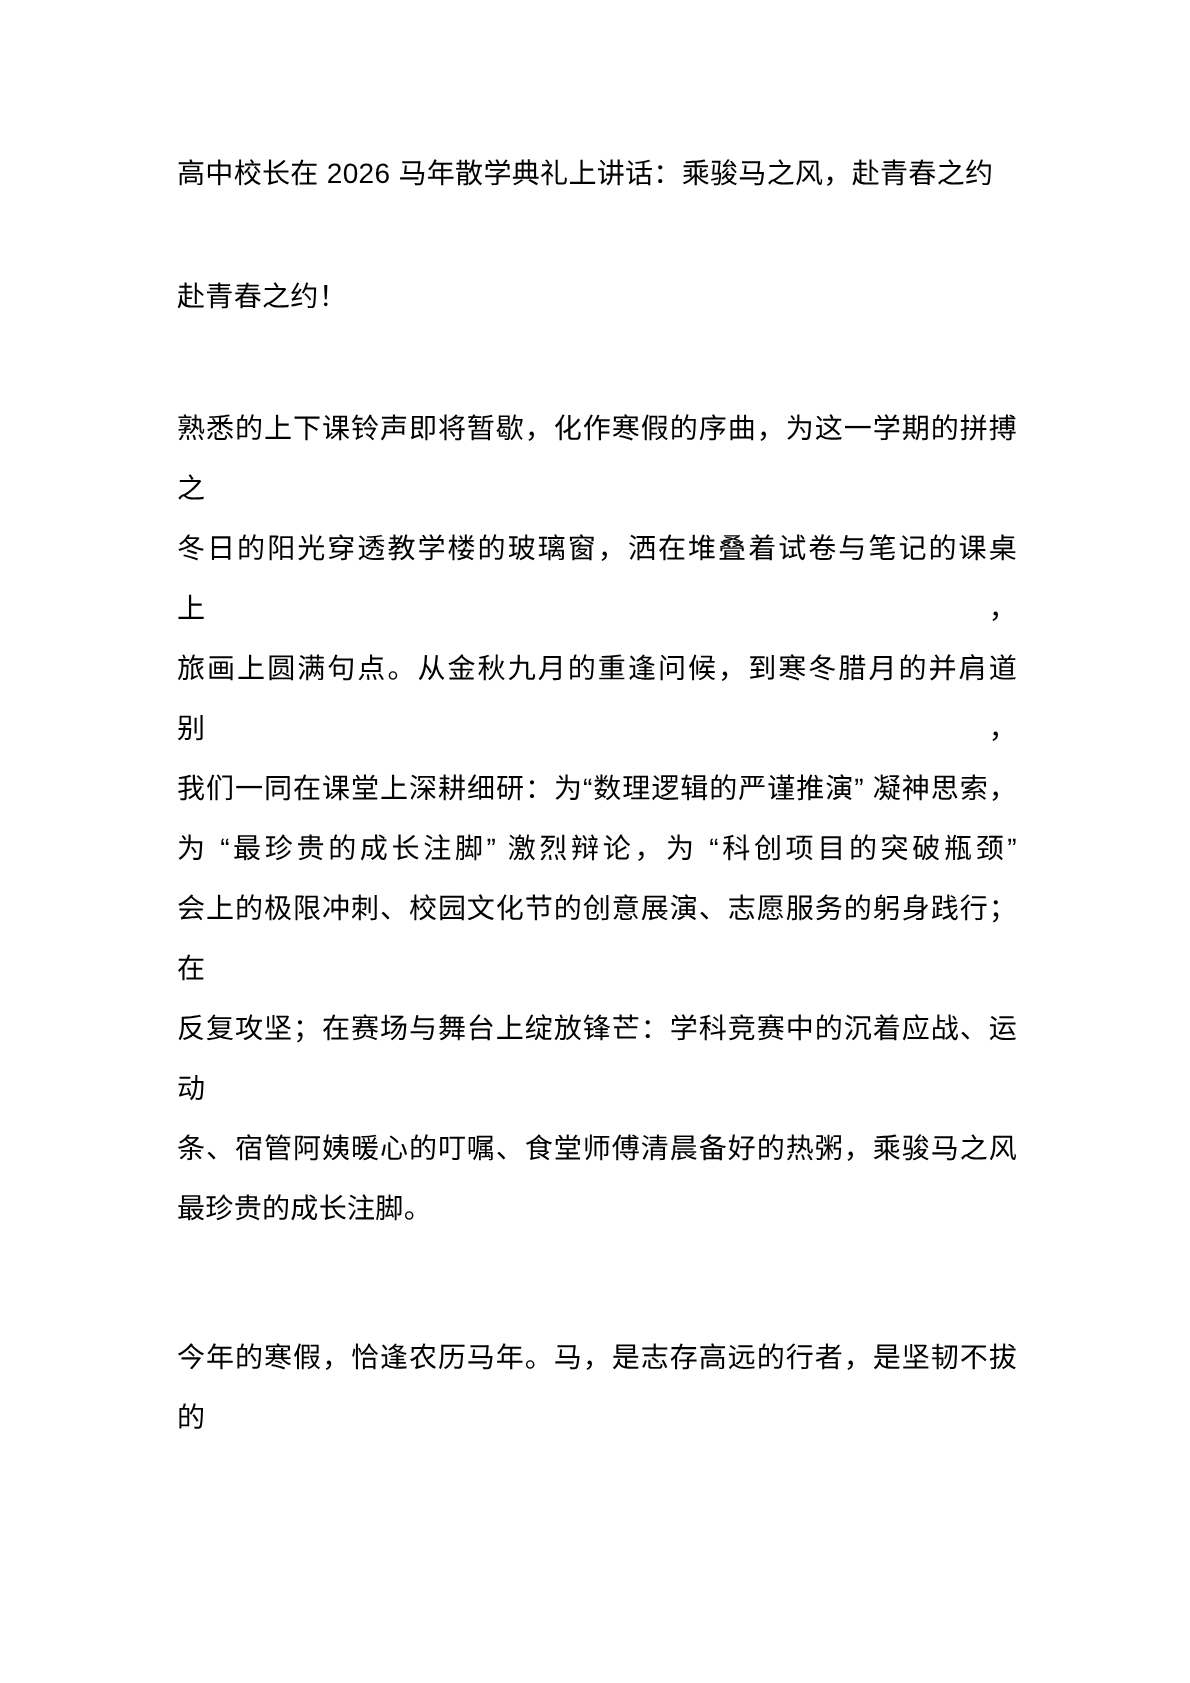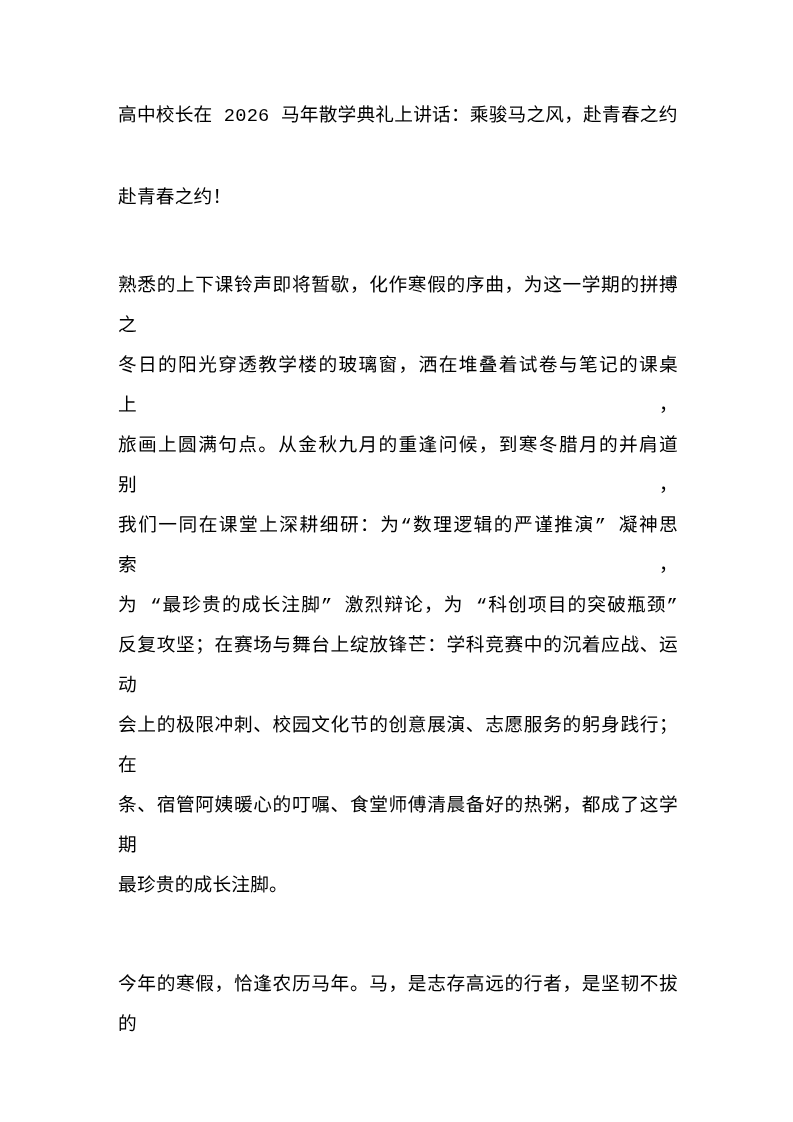--- a/index.html
+++ b/index.html
@@ -2,21 +2,21 @@
 <html lang="zh-CN"><head>
 <meta charset="utf-8">
 <style>
   html, body { margin: 0; padding: 0; background: #ffffff; }
   .page {
     position: relative;
     width: 793px;
     height: 1034px;
     background: #ffffff;
     overflow: hidden;
-    font-family: Liberation Mono, monospace;
+    font-family: Liberation Sans, sans-serif;
     color: #000000;
   }
   .content {
     position: absolute;
     left: 118px;
     top: 96px;
     width: 560px;
     font-size: 18.7px;
     line-height: 40px;
     letter-spacing: 0.2px;
@@ -46,23 +46,23 @@
 
 
     <p class="block greeting-block">赴青春之约！</p>
 
     <div class="block paragraph-1">
       <div class="line">熟悉的上下课铃声即将暂歇，化作寒假的序曲，为这一学期的拼搏之</div>
       <div class="line">冬日的阳光穿透教学楼的玻璃窗，洒在堆叠着试卷与笔记的课桌上，</div>
       <div class="line">旅画上圆满句点。从金秋九月的重逢问候，到寒冬腊月的并肩道别，</div>
       <div class="line">我们一同在课堂上深耕细研：为“数理逻辑的严谨推演” 凝神思索，</div>
       <div class="line">为 “最珍贵的成长注脚” 激烈辩论，为 “科创项目的突破瓶颈”</div>
+      <div class="line">会上的极限冲刺、校园文化节的创意展演、志愿服务的躬身践行；在</div>
       <div class="line">反复攻坚；在赛场与舞台上绽放锋芒：学科竞赛中的沉着应战、运动</div>
-      <div class="line">会上的极限冲刺、校园文化节的创意展演、志愿服务的躬身践行；在</div>
-      <div class="line">条、宿管阿姨暖心的叮嘱、食堂师傅清晨备好的热粥，都成了这学期</div>
+      <div class="line">条、宿管阿姨暖心的叮嘱、食堂师傅清晨备好的热粥，乘骏马之风</div>
       <div class="line last">最珍贵的成长注脚。</div>
     </div>
 
     <div class="block paragraph-2">
       <div class="line">今年的寒假，恰逢农历马年。马，是志存高远的行者，是坚韧不拔的</div>
 
     </div>
 
   </div>
 </div>

